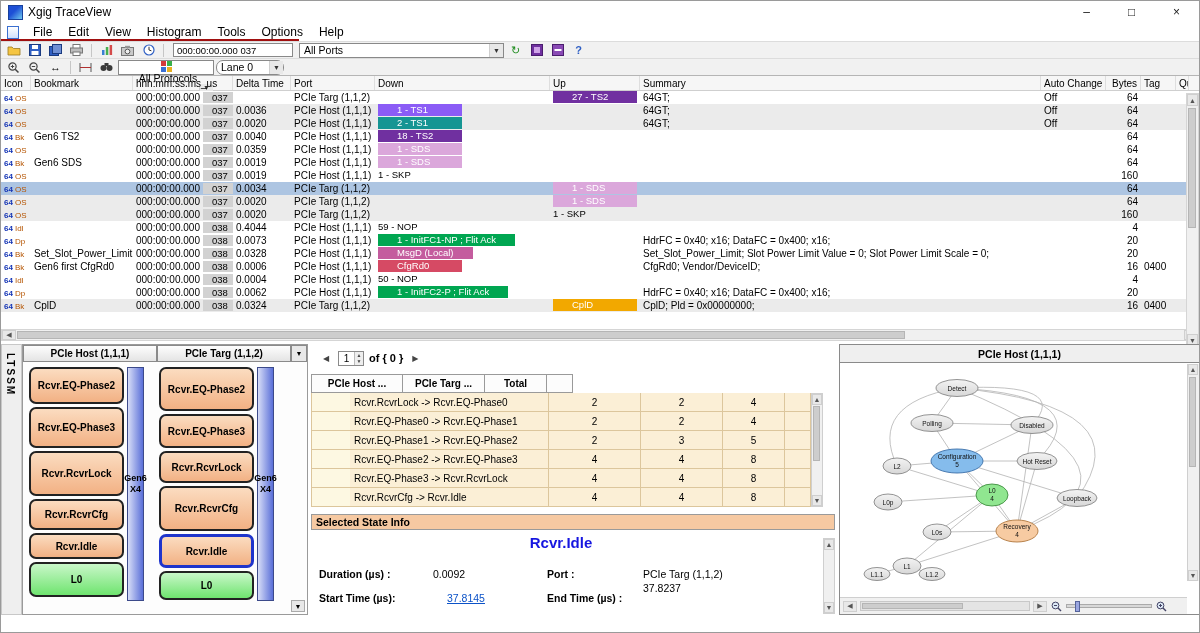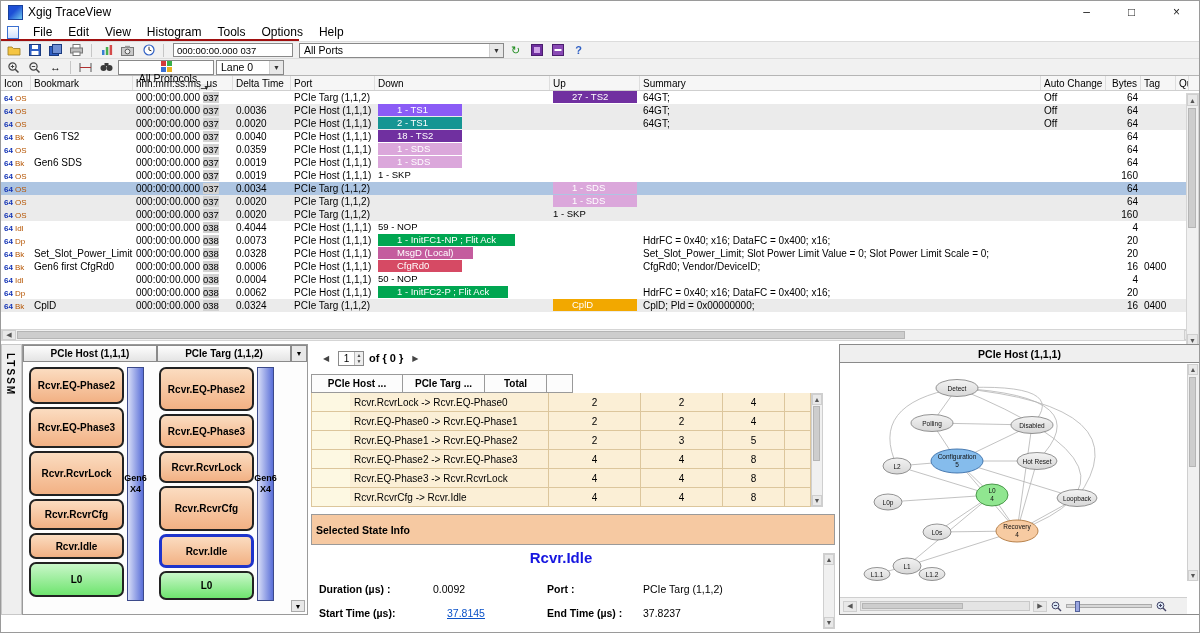--- a/index.html
+++ b/index.html
@@ -22,39 +22,39 @@
 
 
 .toolbar{height:17px;background:#f1f1f1;border-top:1px solid #dcdcdc;display:flex;align-items:center;padding:0 3px;gap:2px;}
 .tb-btn{width:19px;height:15px;display:flex;align-items:center;justify-content:center;border:1px solid transparent;}
 .tb-sep{width:1px;height:13px;background:#c6c6c6;margin:0 3px;}
 .time-box{width:120px;height:14px;border:1px solid #898989;background:#fff;font-size:9.5px;display:flex;align-items:center;padding:0 3px;margin:0 4px;white-space:nowrap;}
 .combo{height:15px;border:1px solid #898989;background:#fff;display:flex;align-items:center;font-size:10.5px;padding-left:4px;white-space:nowrap;}
 .combo .arrow{margin-left:auto;width:14px;height:100%;display:flex;align-items:center;justify-content:center;font-size:7px;background:#e8e8e8;border-left:1px solid #cfcfcf;color:#333;}
 .combo.ports{width:205px;}
 .combo.protocols{width:96px;flex-direction:column;}
-.combo.lane{width:68px;}
+.combo.lane{width:68px;border-radius:7px;}
 .glyph{font-size:11px;line-height:1;}
 .proto-ic{display:inline-grid;grid-template-columns:5px 5px;grid-gap:1px;margin-right:4px;}
 .proto-ic i{width:5px;height:5px;display:block;}
 
 
 .eventbar{height:18px;background:#f1f1f1;border-top:1px solid #dcdcdc;display:flex;align-items:center;padding:0 4px;gap:2px;}
 .ev-label{color:#1313cc;font-weight:bold;font-size:12px;margin-right:4px;}
 .ev-btn{min-width:16px;height:14px;border:1px solid #b9b9b9;background:#fafafa;display:flex;align-items:center;justify-content:center;font-size:8px;padding:0 1px;}
 
 
 .trace-header{display:flex;height:16px;background:#f6f6f6;border-top:1px solid #b5b5b5;border-bottom:1px solid #cfcfcf;font-size:10px;align-items:center;}
 .th{padding:0 3px;border-right:1px solid #dedede;overflow:hidden;white-space:nowrap;height:100%;display:flex;align-items:center;}
 .c0{width:30px}.c1{width:102px}.c2{width:100px}.c3{width:58px}.c4{width:84px}.c5{width:175px}.c6{width:90px}.c7{width:401px}.c8{width:65px}.c9{width:35px;justify-content:flex-end;text-align:right}.c10{width:35px}.c11{width:13px}
 .tr{display:flex;height:13px;line-height:13px;font-size:10px;white-space:nowrap;}
 .td{padding:0 3px;overflow:hidden;height:13px;}
 .b64{color:#1535b5;font-weight:bold;font-size:8px;margin-right:2px;}
 .btype{color:#b55400;font-size:8px;}
-.us{background:#d2d2d2;padding:0 0;margin-left:3px;font-size:9.5px;}
+.us{background:#d2d2d2;padding:0 9px;margin-left:3px;font-size:9.5px;}
 .chip{display:inline-block;height:12px;line-height:12px;font-size:9.5px;vertical-align:top;}
 .chip.filled{color:#fff;padding:0 19px;min-width:84px;}
 
 
 .hscroll{height:12px;display:flex;background:#f0f0f0;border:1px solid #d5d5d5;margin-top:17px;}
 .sb-btn{width:14px;display:flex;align-items:center;justify-content:center;font-size:7px;color:#555;background:#e8e8e8;border:1px solid #cfcfcf;}
 .sb-track{flex:1;position:relative;}
 .sb-thumb{position:absolute;background:#cdcdcd;border:1px solid #b5b5b5;}
 .table-vscroll{position:absolute;right:0;top:92px;width:13px;height:254px;background:#f0f0f0;border:1px solid #d5d5d5;display:flex;flex-direction:column;}
 .vs-track{flex:1;position:relative;}
@@ -84,21 +84,21 @@
 .pg-of{font-weight:bold;font-size:11px;}
 .trans{position:relative;margin-top:8px;width:512px;}
 .trh{display:flex;height:19px;font-weight:bold;font-size:10px;}
 .trh div{border:1px solid #9a9a9a;border-left:none;background:#fcfcfc;display:flex;align-items:center;padding:0 4px;overflow:hidden;white-space:nowrap;}
 .trh div:first-child{border-left:1px solid #9a9a9a;}
 .trow{display:flex;height:19px;font-size:10px;}
 .trow div{background:#fbefd6;border:1px solid #dcc69c;border-top:none;border-left:none;display:flex;align-items:center;overflow:hidden;white-space:nowrap;}
 .trow div:first-child{border-left:1px solid #dcc69c;background:linear-gradient(to right,#fdf8e2 38px,#fbefd6 38px);padding-left:42px;}
 .tc1{width:238px}.tc2{width:92px;justify-content:center}.tc3{width:82px;justify-content:center}.tc4{width:62px;justify-content:center}.tfill{width:26px}
 .t-scroll{position:absolute;right:0;top:19px;width:12px;height:114px;background:#f0f0f0;border:1px solid #cfcfcf;display:flex;flex-direction:column;}
-.statebar{margin-top:7px;height:31px;background:#f6c9a2;border:1px solid #9a9a9a;font-weight:bold;font-size:10.5px;display:flex;align-items:center;padding-left:4px;width:524px;}
+.statebar{margin-top:7px;height:16px;background:#f6c9a2;border:1px solid #9a9a9a;font-weight:bold;font-size:10.5px;display:flex;align-items:center;padding-left:4px;width:524px;}
 .info{position:relative;height:88px;}
 .info-title{text-align:center;width:500px;color:#1616e0;font-weight:bold;font-size:15px;margin-top:4px;}
 .lbl{position:absolute;font-weight:bold;font-size:10.5px;}
 .val{position:absolute;font-size:10.5px;}
 .link{color:#0b52c8;text-decoration:underline;}
 .i-scroll{position:absolute;right:0;top:4px;width:12px;height:76px;background:#f0f0f0;border:1px solid #cfcfcf;display:flex;flex-direction:column;}
 
 .right{position:absolute;left:838px;top:0;width:361px;height:271px;border:1px solid #8a8a8a;background:#fff;}
 .r-head{height:18px;background:#efefef;border-bottom:1px solid #8a8a8a;font-weight:bold;font-size:10.5px;display:flex;align-items:center;justify-content:center;}
 .r-svg{position:absolute;left:0;top:19px;}
@@ -670,21 +670,21 @@
       <div class="statebar">Selected State Info</div>
       <div class="info">
         <div class="info-title">Rcvr.Idle</div>
         <span class="lbl" style="left:8px;top:34px;">Duration (µs) :</span>
         <span class="val" style="left:122px;top:34px;">0.0092</span>
         <span class="lbl" style="left:236px;top:34px;">Port :</span>
         <span class="val" style="left:332px;top:34px;">PCIe Targ (1,1,2)</span>
         <span class="lbl" style="left:8px;top:58px;">Start Time (µs):</span>
         <span class="val link" style="left:136px;top:58px;">37.8145</span>
         <span class="lbl" style="left:236px;top:58px;">End Time (µs) :</span>
-        <span class="val" style="left:332px;top:58px;">37.8237</span>
+        <span class="val" style="left:332px;top:48px;">37.8237</span>
         <div class="i-scroll">
           <div class="sb-btn" style="width:10px;height:11px;">▲</div>
           <div class="vs-track"></div>
           <div class="sb-btn" style="width:10px;height:11px;">▼</div>
         </div>
       </div>
     </div>
 
     <div class="right">
       <div class="r-head">PCIe Host (1,1,1)</div>

